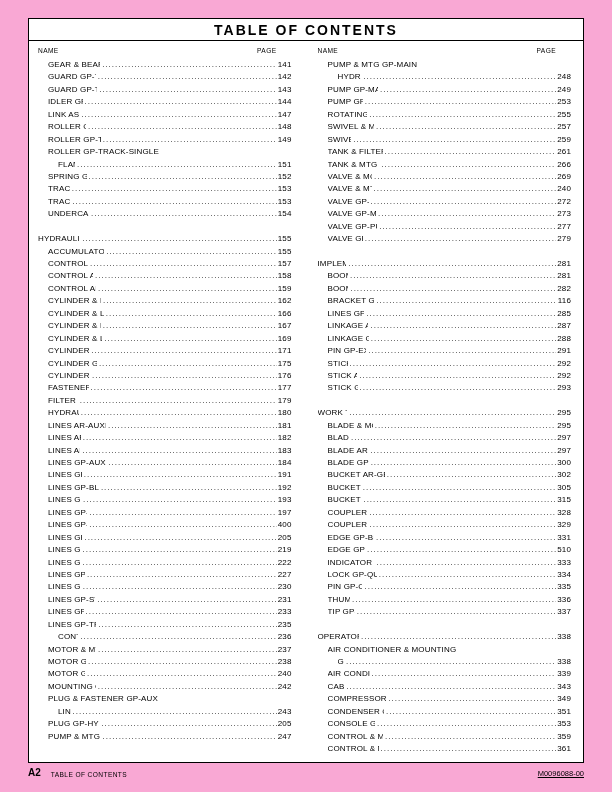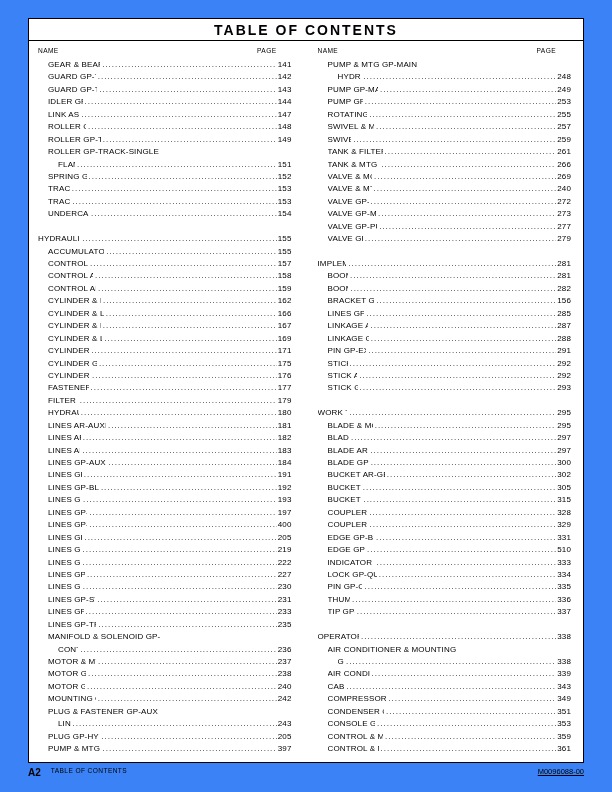--- a/index.html
+++ b/index.html
@@ -4,21 +4,21 @@
 <style>
   * { margin:0; padding:0; box-sizing:border-box; }
   html,body { width:612px; height:792px; }
   body {
     background:#ffffff;
     color:#000000;
     font-family:"Liberation Sans", sans-serif;
     position:relative;
     overflow:hidden;
   }
-  .sheet { position:absolute; inset:0; background:#3b82f6; }
+  .sheet { position:absolute; inset:0; background:#f9a8d4; }
 
   .page-frame {
     position:absolute;
     left:28px; top:18px;
     width:556px; height:745px;
     border:1.5px solid #000;
     background:#fff;
   }
   .title-band {
     height:22px;
@@ -63,21 +63,21 @@
   }
   .dots::before {
     content:"........................................................................................................................";
     letter-spacing:1px;
   }
   .pg { white-space:nowrap; }
 
   .footer {
     position:absolute;
     left:28px; right:28px; top:767px;
-    display:flex; align-items:flex-start;
+    display:flex; align-items:flex-end;
   }
   .f-page  { font-size:10px; font-weight:bold; }
   .f-title { font-size:6.6px; margin-left:10px; letter-spacing:0.4px; }
   .f-doc   { margin-left:auto; font-size:7.5px;text-decoration:underline; }
 </style>
 </head>
 <body>
 
 <div class="sheet">
 
@@ -312,23 +312,20 @@
             <div class="toc-row indent-1">
               <span class="label">LINES GP-SWIVEL</span>
               <span class="dots"></span>
               <span class="pg">233</span>
             </div>
             <div class="toc-row indent-1">
               <span class="label">LINES GP-TRAVEL MOTOR</span>
               <span class="dots"></span>
               <span class="pg">235</span>
             </div>
-            <div class="toc-row indent-1">
-              <span class="label">MANIFOLD &amp; SOLENOID GP-</span>
-            </div>
             <div class="toc-row indent-2">
               <span class="label">CONTROL</span>
               <span class="dots"></span>
               <span class="pg">236</span>
             </div>
             <div class="toc-row indent-1">
               <span class="label">MOTOR &amp; MTG GP-SWING</span>
               <span class="dots"></span>
               <span class="pg">237</span>
             </div>
@@ -356,21 +353,21 @@
               <span class="pg">243</span>
             </div>
             <div class="toc-row indent-1">
               <span class="label">PLUG GP-HYDRAULIC LINES</span>
               <span class="dots"></span>
               <span class="pg">205</span>
             </div>
             <div class="toc-row indent-1">
               <span class="label">PUMP &amp; MTG GP-HYDRAULIC</span>
               <span class="dots"></span>
-              <span class="pg">397</span>
+              <span class="pg">247</span>
             </div>
           </div>
       </div>
 
       <div class="col">
         <div class="col-head">
           <span class="nh">NAME</span>
           <span class="ph">PAGE</span>
         </div>
         <div class="entries">
@@ -459,21 +456,21 @@
               <span class="pg">281</span>
             </div>
             <div class="toc-row indent-1">
               <span class="label">BOOM GP</span>
               <span class="dots"></span>
               <span class="pg">282</span>
             </div>
             <div class="toc-row indent-1">
               <span class="label">BRACKET GP-MOUNTING</span>
               <span class="dots"></span>
-              <span class="pg">156</span>
+              <span class="pg">116</span>
             </div>
             <div class="toc-row indent-1">
               <span class="label">LINES GP-GREASE</span>
               <span class="dots"></span>
               <span class="pg">285</span>
             </div>
             <div class="toc-row indent-1">
               <span class="label">LINKAGE AR-BUCKET</span>
               <span class="dots"></span>
               <span class="pg">287</span>

